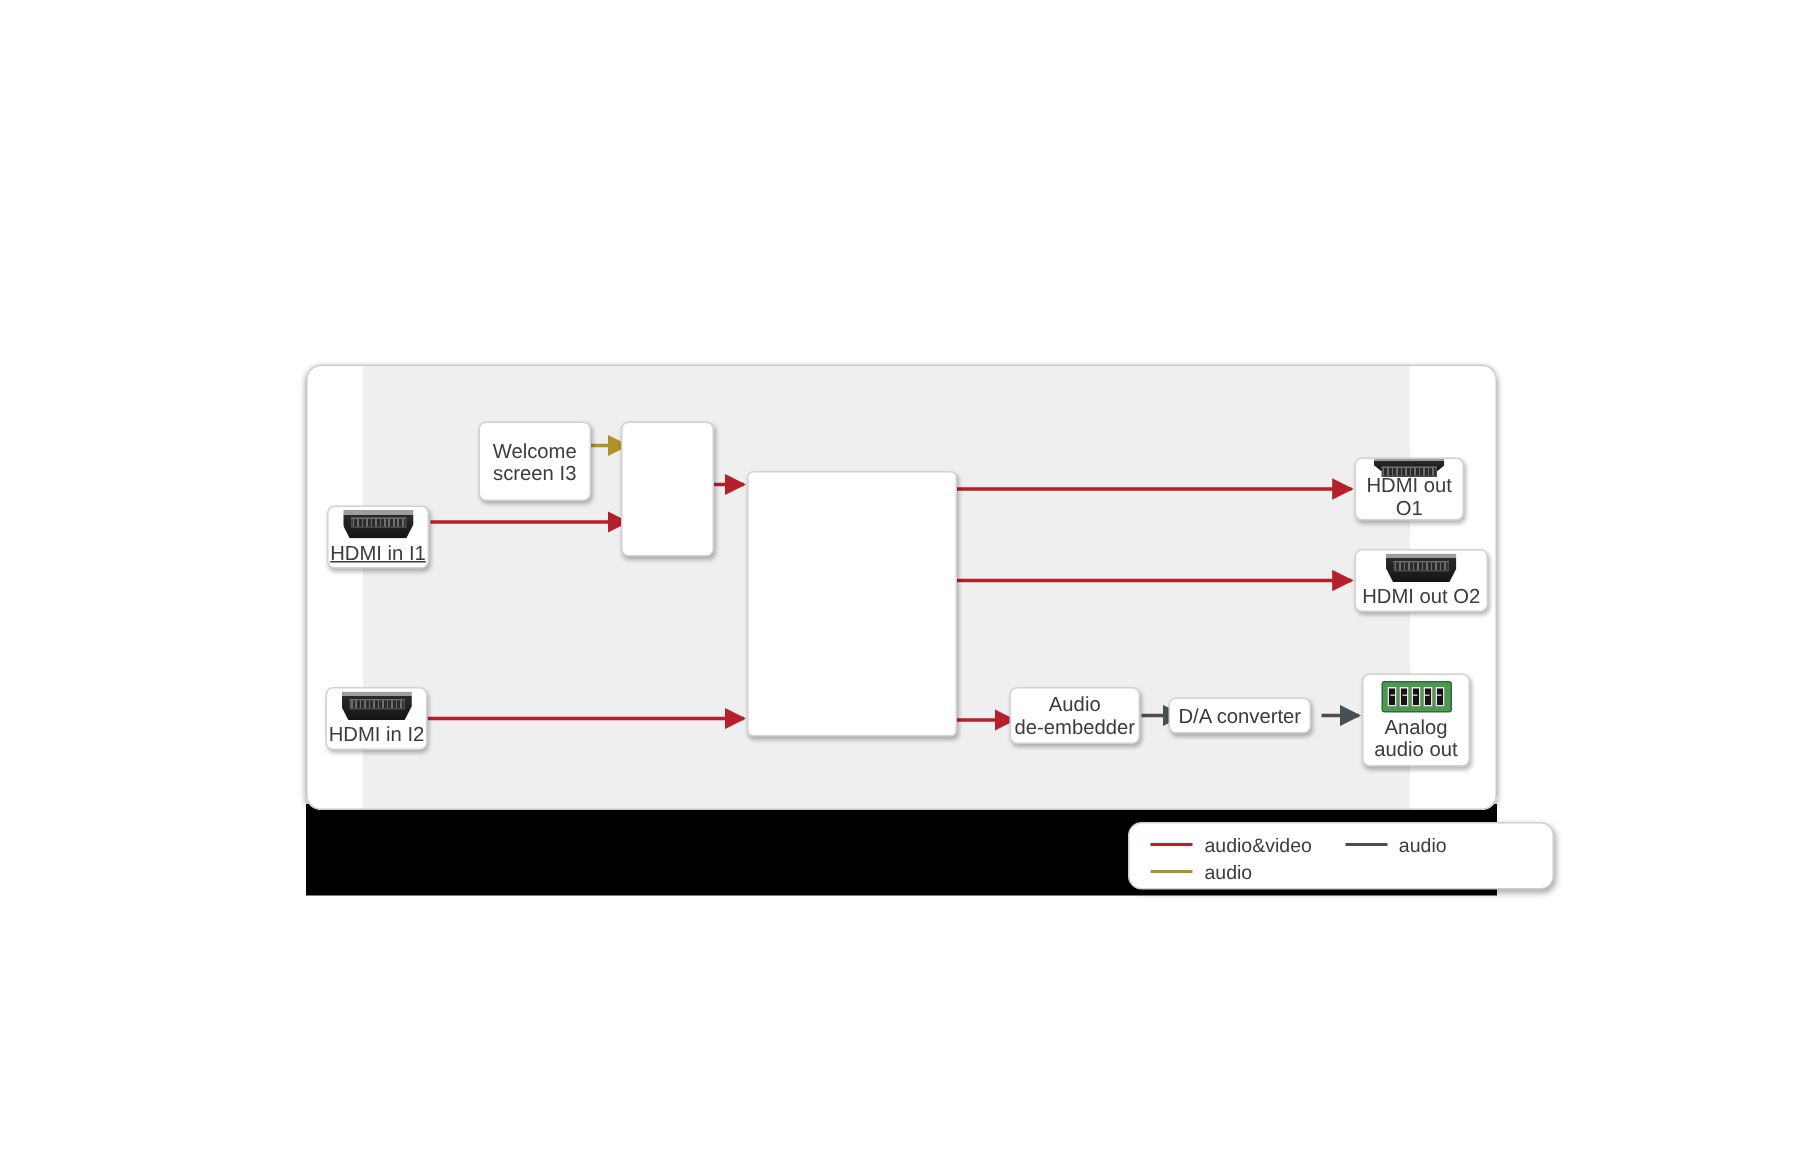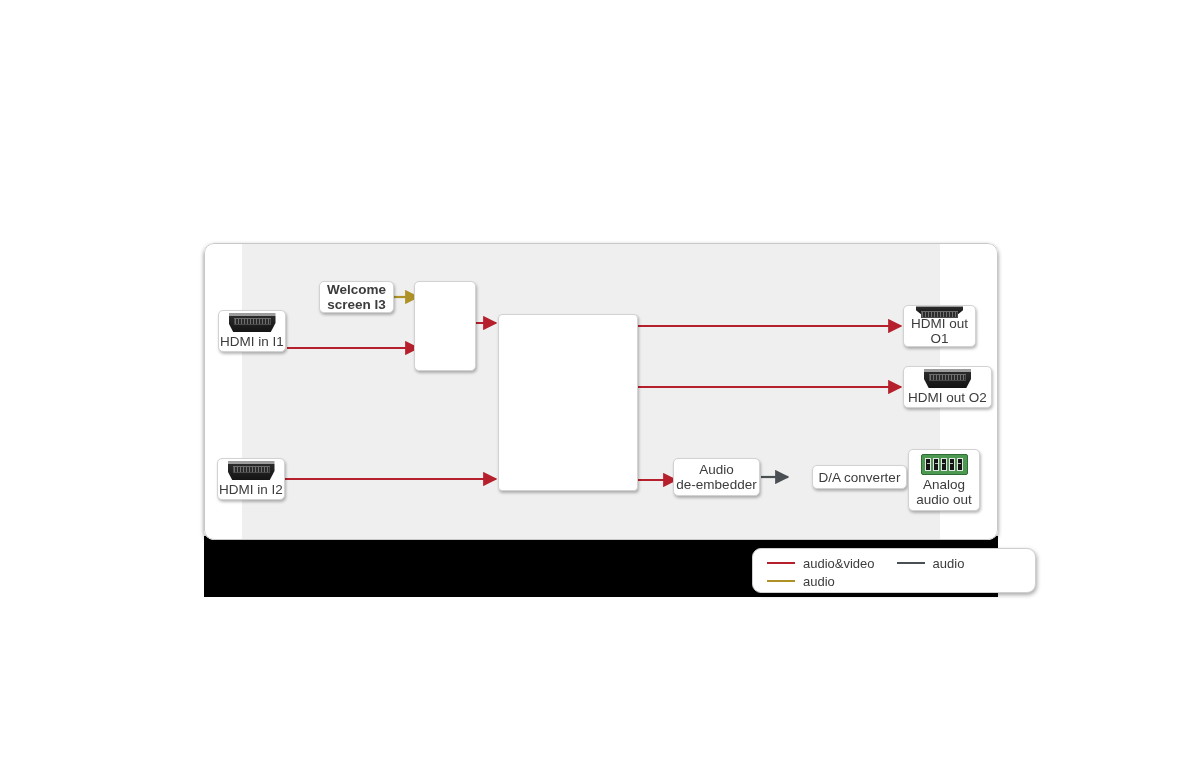--- a/index.html
+++ b/index.html
@@ -263,30 +263,30 @@
 
     <line x1="638" y1="387" x2="901" y2="387" stroke="#b5202c" stroke-width="2.2" marker-end="url(#arrow-red)"></line>
 
     <line x1="638" y1="480" x2="676" y2="480" stroke="#b5202c" stroke-width="2.2" marker-end="url(#arrow-red)"></line>
 
     <line x1="761" y1="477" x2="788" y2="477" stroke="#4a4f54" stroke-width="2.2" marker-end="url(#arrow-gray)"></line>
 
     <line x1="881" y1="477" x2="906" y2="477" stroke="#4a4f54" stroke-width="2.2" marker-end="url(#arrow-gray)"></line>
   </svg>
 
-  <div class="node" style="left:319px; top:281px; width:75px; height:32px;font-weight:bold;">
+  <div class="node" style="left:319px; top:281px; width:75px; height:53px;">
     <span class="label">Welcome
 screen I3</span>
   </div>
 
   <div class="switch-box"></div>
 
   <div class="matrix-box"></div>
 
-  <div class="node" style="left:218px; top:310px; width:68px; height:42px;">
+  <div class="node" style="left:218px; top:337px; width:68px; height:42px;text-decoration:underline;">
     <span class="hdmi-icon">
       <span class="body"></span>
         <span class="slot"></span>
         <span class="pins"></span>
     </span>
     <span class="label">HDMI in I1</span>
   </div>
 
   <div class="node" style="left:217px; top:458px; width:68px; height:42px;">
     <span class="hdmi-icon">
@@ -295,21 +295,21 @@
         <span class="pins"></span>
     </span>
     <span class="label">HDMI in I2</span>
   </div>
 
   <div class="node" style="left:673px; top:458px; width:87px; height:38px;">
     <span class="label">Audio
 de-embedder</span>
   </div>
 
-  <div class="node" style="left:812px; top:465px; width:95px; height:24px;">
+  <div class="node" style="left:779px; top:465px; width:95px; height:24px;">
     <span class="label">D/A converter</span>
   </div>
 
   <div class="node" style="left:903px; top:305px; width:73px; height:42px;justify-content:center;">
     <span class="hdmi-icon">
       <span class="body"></span>
         <span class="slot"></span>
         <span class="pins"></span>
     </span>
     <span class="label">HDMI out O1</span>

